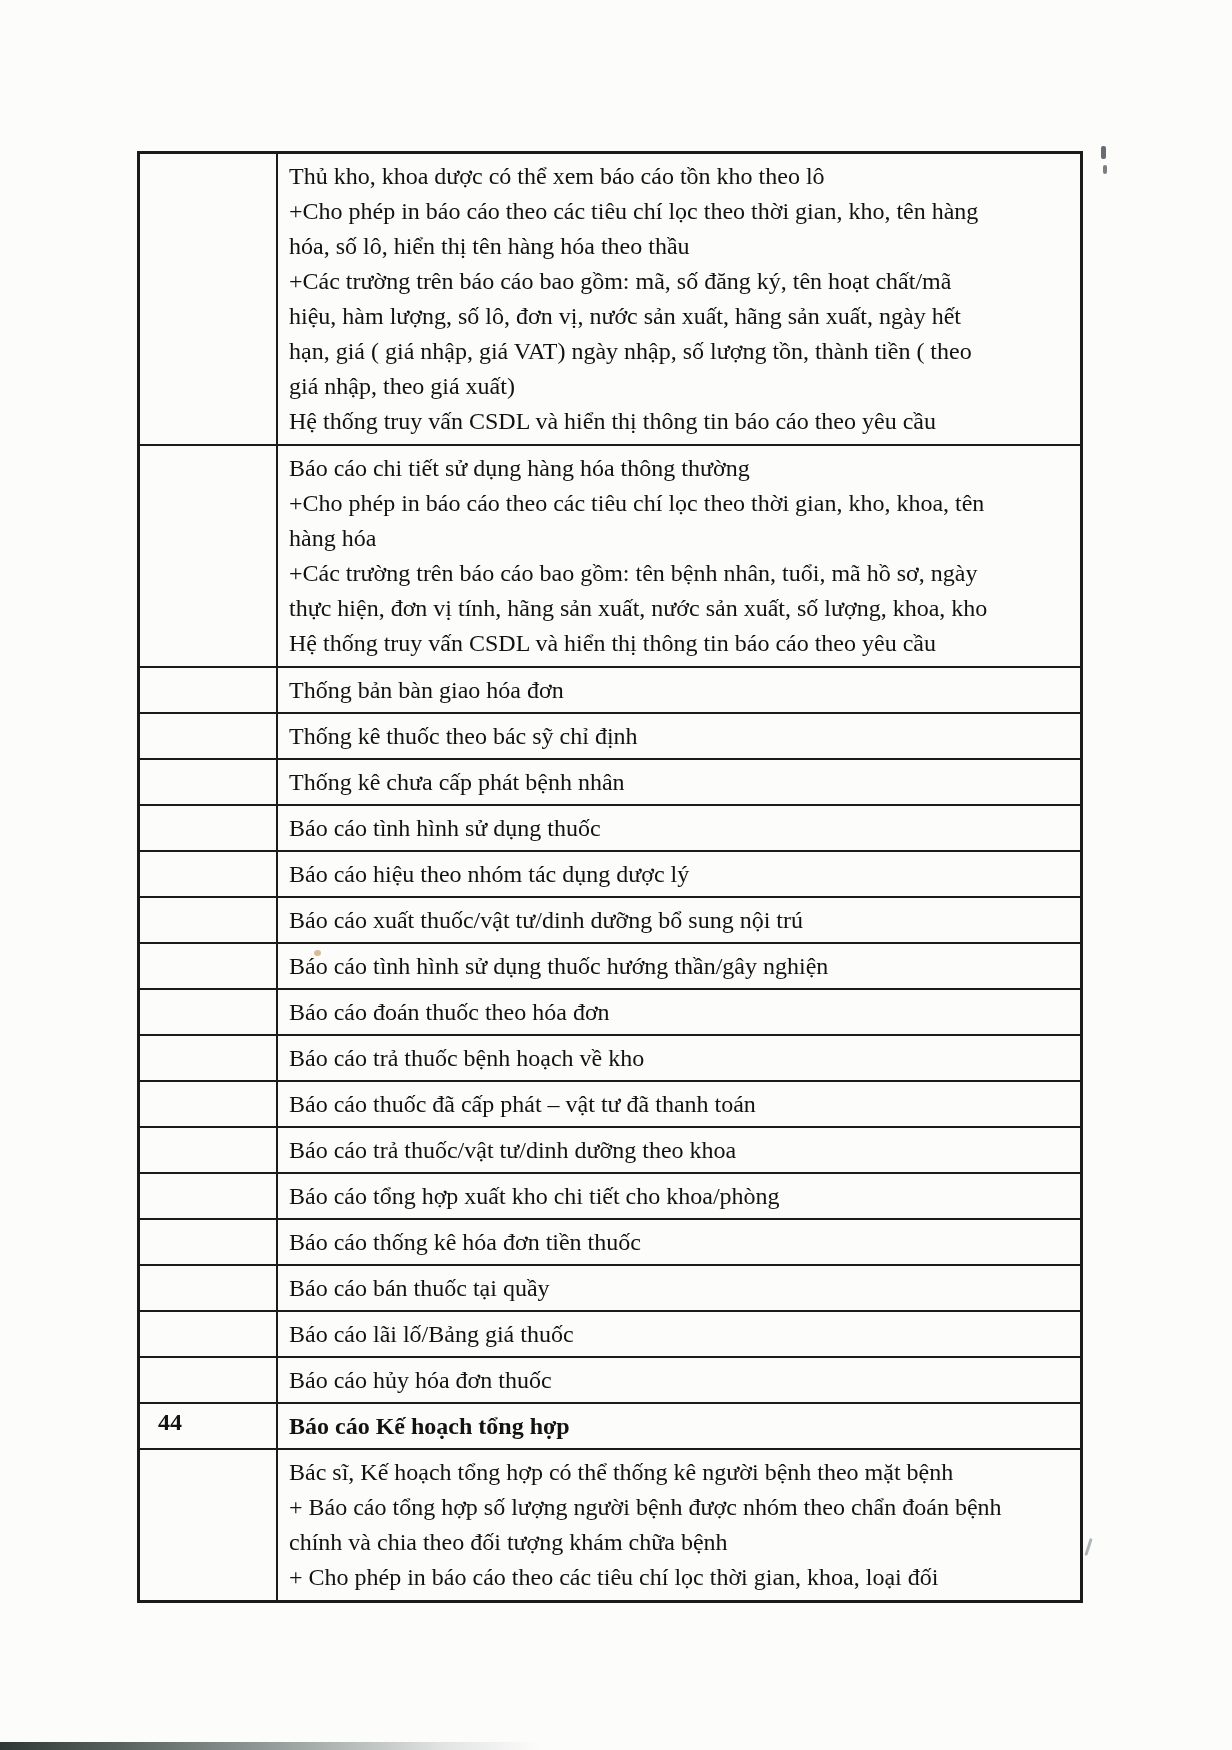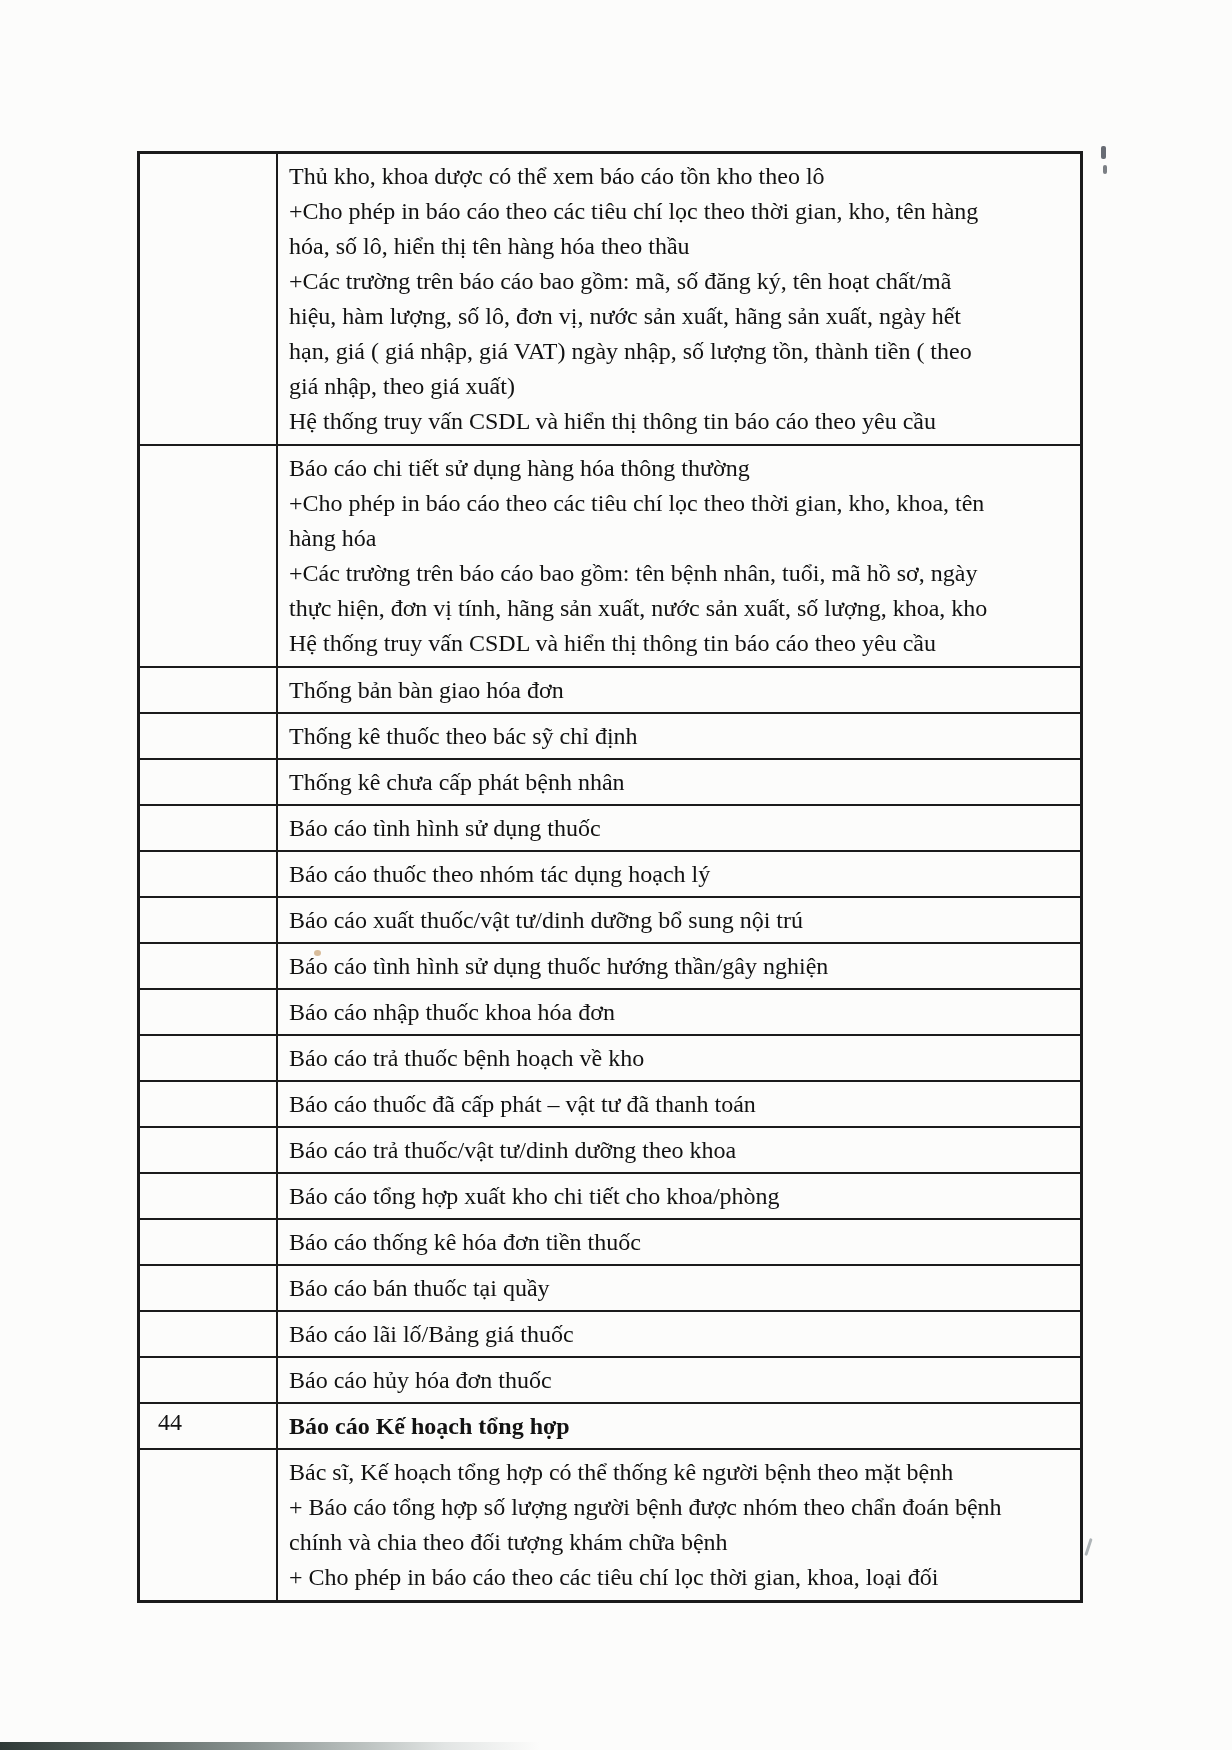--- a/index.html
+++ b/index.html
@@ -30,21 +30,21 @@
   }
   table.doc td {
     border: 2px solid #1b1b1b;
     font-size: 24px;
     overflow: hidden;
   }
   td.no {
     width: 112px;
     padding: 5px 6px 5px 18px;
     vertical-align: top;
-    font-weight: normal;
+    font-weight: bold;
   }
   td.txt {
     padding: 5px 24px 5px 11px;
     line-height: 35px;
     white-space: pre-line;
     vertical-align: top;
   }
   tr.single td.txt {
     height: 34px;         
     vertical-align: middle;
@@ -140,33 +140,33 @@
     <tr class="single">
       <td class="no"></td>
       <td class="txt">Thống kê chưa cấp phát bệnh nhân</td>
     </tr>
     <tr class="single">
       <td class="no"></td>
       <td class="txt">Báo cáo tình hình sử dụng thuốc</td>
     </tr>
     <tr class="single">
       <td class="no"></td>
-      <td class="txt">Báo cáo thuốc theo nhóm tác dụng hoạch lý</td>
+      <td class="txt">Báo cáo hiệu theo nhóm tác dụng dược lý</td>
     </tr>
     <tr class="single">
       <td class="no"></td>
       <td class="txt">Báo cáo xuất thuốc/vật tư/dinh dưỡng bổ sung nội trú</td>
     </tr>
     <tr class="single">
       <td class="no"></td>
       <td class="txt">Báo cáo tình hình sử dụng thuốc hướng thần/gây nghiện</td>
     </tr>
     <tr class="single">
       <td class="no"></td>
-      <td class="txt">Báo cáo nhập thuốc khoa hóa đơn</td>
+      <td class="txt">Báo cáo đoán thuốc theo hóa đơn</td>
     </tr>
     <tr class="single">
       <td class="no"></td>
       <td class="txt">Báo cáo trả thuốc bệnh hoạch về kho</td>
     </tr>
     <tr class="single">
       <td class="no"></td>
       <td class="txt">Báo cáo thuốc đã cấp phát – vật tư đã thanh toán</td>
     </tr>
     <tr class="single">

